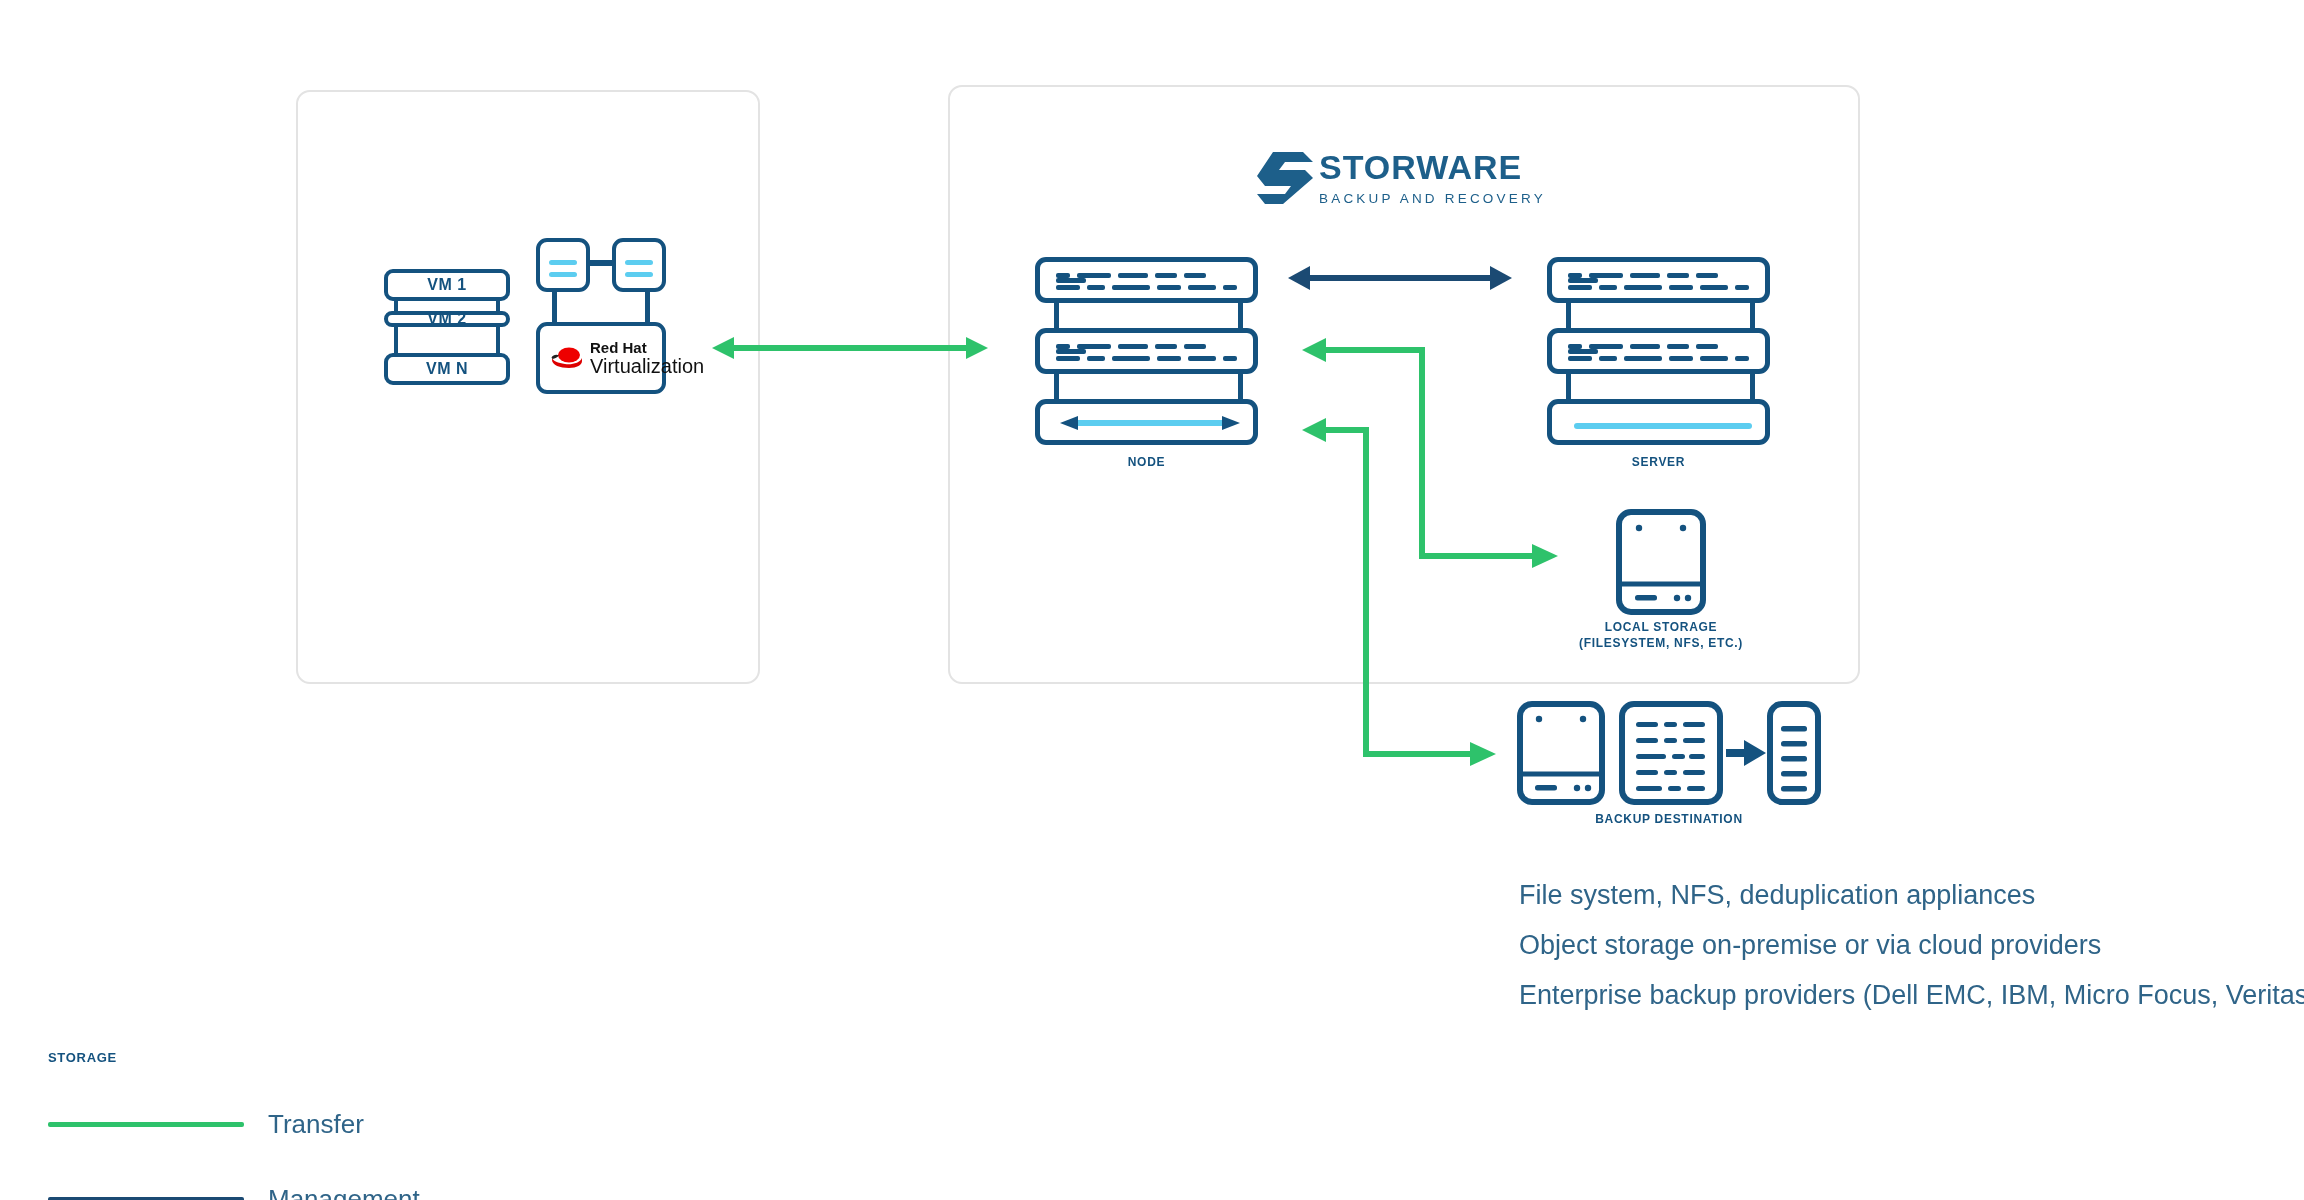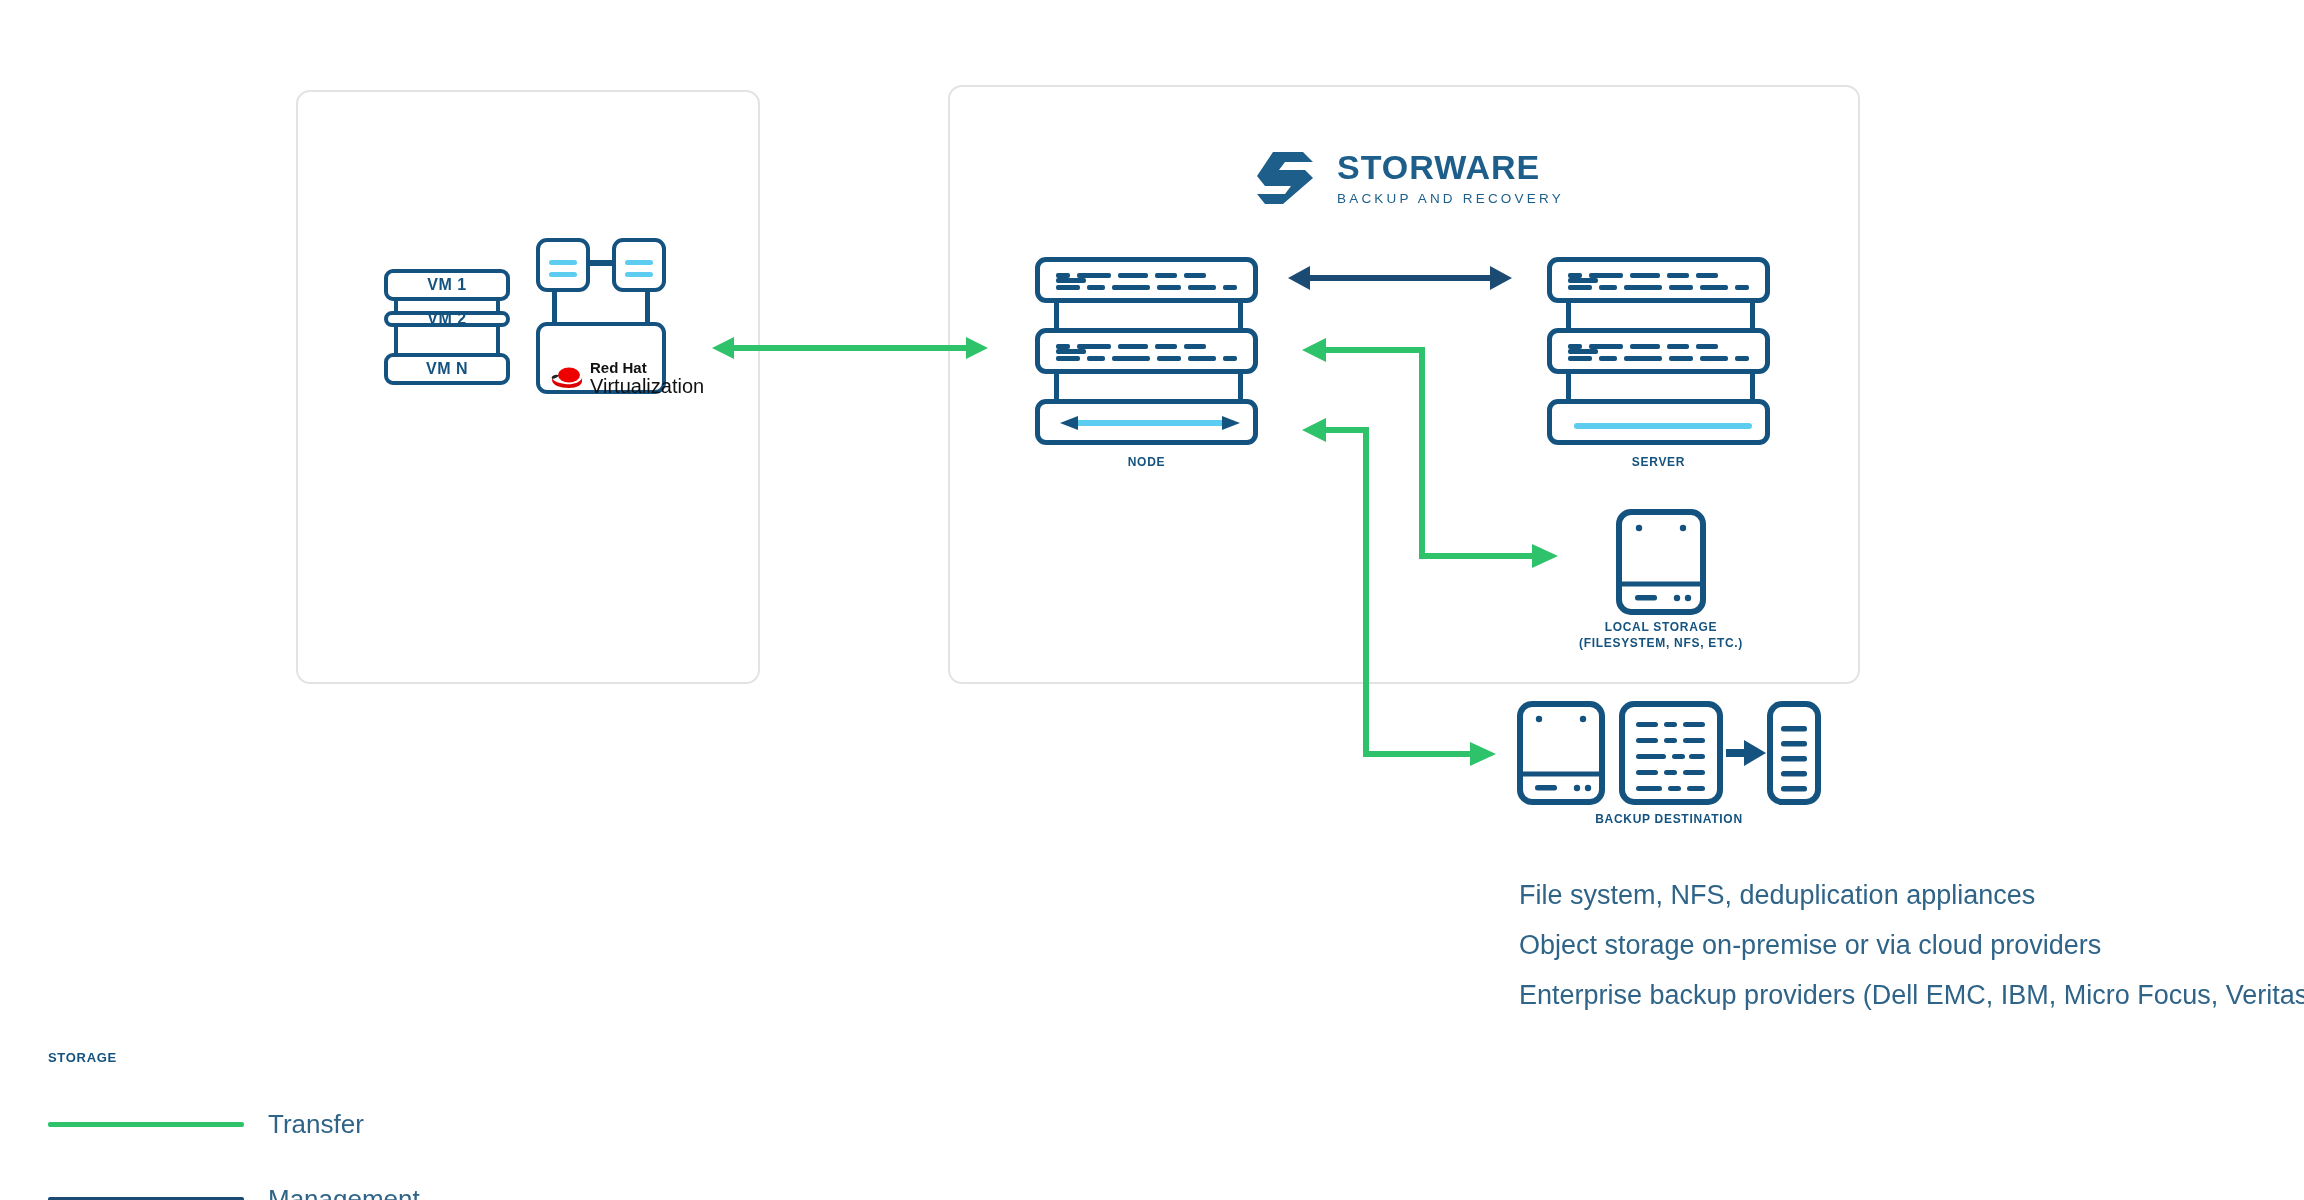--- a/index.html
+++ b/index.html
@@ -22,37 +22,37 @@
          box-sizing:border-box;display:flex;align-items:center;justify-content:center;
          color:#14527f;font-weight:bold;font-size:16px;letter-spacing:.5px;}
   .vmstem{position:absolute;background:#14527f;width:4px;}
 
   
   .hvbox{position:absolute;border:4px solid #14527f;border-radius:11px;background:#fff;box-sizing:border-box;}
   .hvline{position:absolute;height:5px;background:#5ccdf0;border-radius:3px;}
   .hvconn{position:absolute;background:#14527f;}
 
   
-  .rh-wrap{position:absolute;display:flex;align-items:center;gap:6px;margin-top:20px;}
+  .rh-wrap{position:absolute;display:flex;align-items:center;gap:6px;}
   .rh-text{font-family:"Liberation Sans",sans-serif;line-height:1.05;}
   .rh-text .l1{font-size:15px;font-weight:bold;color:#111;}
   .rh-text .l2{font-size:20px;color:#111;}
 
   
   #callout{position:absolute;left:778px;top:213px;width:150px;height:118px;
            border:1px solid #e8e8e8;border-radius:10px;background:#fff;
            display:flex;align-items:center;justify-content:center;text-align:center;
            color:#14527f;font-weight:bold;font-size:13.5px;line-height:1.32;padding:4px;box-sizing:border-box;}
 
   
   .caplabel{position:absolute;text-align:center;color:#14527f;font-weight:bold;
             font-size:12px;letter-spacing:.7px;line-height:1.3;}
 
   
-  #logo-wrap{position:absolute;left:1255px;top:150px;display:flex;align-items:flex-start;gap:22px;}
+  #logo-wrap{position:absolute;left:1255px;top:150px;display:flex;align-items:flex-start;gap:4px;}
   #logo-word{display:flex;flex-direction:column;}
   #logo-name{font-size:34px;font-weight:bold;letter-spacing:1px;color:#1d5f8a;line-height:1;}
   #logo-sub{font-size:13.5px;letter-spacing:3.2px;color:#1d5f8a;margin-top:7px;}
 
   
   #rtext{position:absolute;left:1519px;top:870px;width:790px;}
   #rtext div{color:#2f6488;font-size:27px;line-height:50px;white-space:nowrap;font-weight:300;}
 
   
   #legend{position:absolute;left:48px;top:1050px;}

